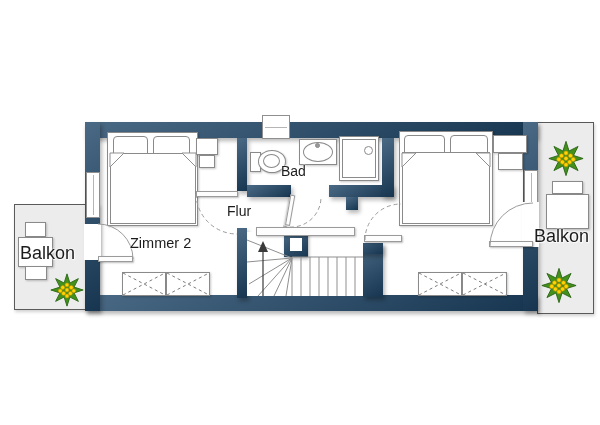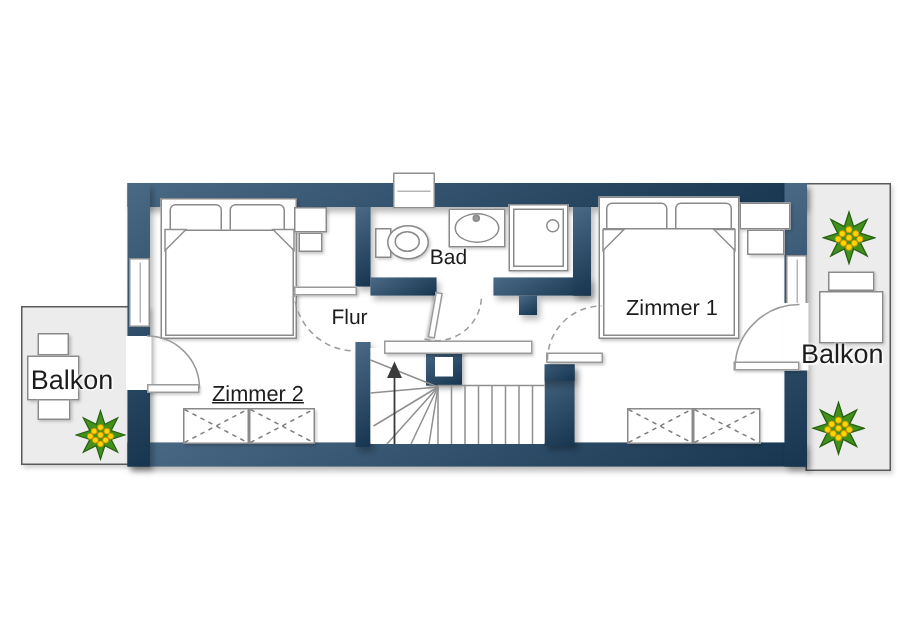--- a/index.html
+++ b/index.html
@@ -32,21 +32,21 @@
             box-shadow:1px 1px 2px rgba(0,0,0,.25);box-sizing:border-box;z-index:5;}
 
   
   .stair-floor{position:absolute;background:#fff;z-index:3;}
   .newel{position:absolute;background:
          linear-gradient(150deg, rgba(255,255,255,.2), rgba(0,0,0,.22)),
          var(--wall,#1d4466);z-index:4;box-shadow:1px 2px 3px rgba(0,0,0,.3);}
   .newel-hole{position:absolute;background:#fff;z-index:5;}
 
   
-  .rlabel{position:absolute;color:var(--label_text,#1c1c1c);text-align:center;z-index:7;
+  .rlabel{position:absolute;color:var(--label_text,#1c1c1c);z-index:7;
           text-shadow:0 0 2px #fff,0 0 2px #fff,1px 1px 1px rgba(255,255,255,.9);}
   .lab-lg{font-size:14.5px;}
   .lab-md{font-size:14px;}
   .lab-sm{font-size:18px;}
 
   
   .overlay{position:absolute;left:0;top:0;z-index:6;pointer-events:none;}
   .plant{position:absolute;z-index:6;}
 </style>
 </head>
@@ -117,24 +117,23 @@
   <div class="furn" style="left:250px;top:152px;width:11px;height:20px;"></div>
   <div class="furn oval" style="left:258px;top:150px;width:28px;height:23px;"></div>
   <div class="furn oval noshadow" style="left:263px;top:154px;width:17px;height:14px;"></div>
   <div class="furn" style="left:299px;top:139px;width:38px;height:26px;"></div>
   <div class="furn oval noshadow" style="left:303px;top:142px;width:30px;height:20px;"></div>
   <div class="furn oval noshadow" style="left:315px;top:143px;width:5px;height:5px;background:#999;"></div>
   <div class="furn" style="left:339px;top:136px;width:40px;height:45px;"></div>
   <div class="furn noshadow" style="left:342px;top:139px;width:34px;height:39px;"></div>
   <div class="furn oval noshadow" style="left:364px;top:146px;width:9px;height:9px;"></div>
 
-  <div class="rlabel lab-lg" style="left:130px;top:255px;width:84px;text-decoration:underline;">Zimmer 2</div>
-  <div class="rlabel lab-lg" style="left:405px;top:198px;width:86px;">Zimmer 1</div>
+  <div class="rlabel lab-lg" style="left:130px;top:235px;width:84px;">Zimmer 2</div>
   <div class="rlabel lab-md" style="left:281px;top:163px;width:36px;">Bad</div>
-  <div class="rlabel lab-md" style="left:212px;top:203px;width:42px;">Flur</div>
+  <div class="rlabel lab-md" style="left:227px;top:203px;width:42px;">Flur</div>
   <div class="rlabel lab-sm" style="left:20px;top:243px;width:56px;">Balkon</div>
   <div class="rlabel lab-sm" style="left:534px;top:226px;width:52px;">Balkon</div>
 
   <svg class="plant" style="left:50px;top:272px;" width="34" height="36" viewBox="0 0 40 40">
     <polygon points="39,20 28.3,23.4 33.4,33.4 23.4,28.3 20,39 16.6,28.3 6.6,33.4 11.7,23.4 1,20 11.7,16.6 6.6,6.6 16.6,11.7 20,1 23.4,11.7 33.4,6.6 28.3,16.6" style="fill:var(--plant_leaf,#43911c);stroke:var(--plant_leaf_dark,#276310);stroke-width:1;"></polygon>
     <g style="fill:var(--plant_berry,#ffd400);stroke:#c68d00;stroke-width:.6;">
       <circle cx="20" cy="14" r="2.3"></circle>
         <circle cx="15" cy="17" r="2.3"></circle>
         <circle cx="25" cy="17" r="2.3"></circle>
       <circle cx="12" cy="21" r="2.3"></circle>

